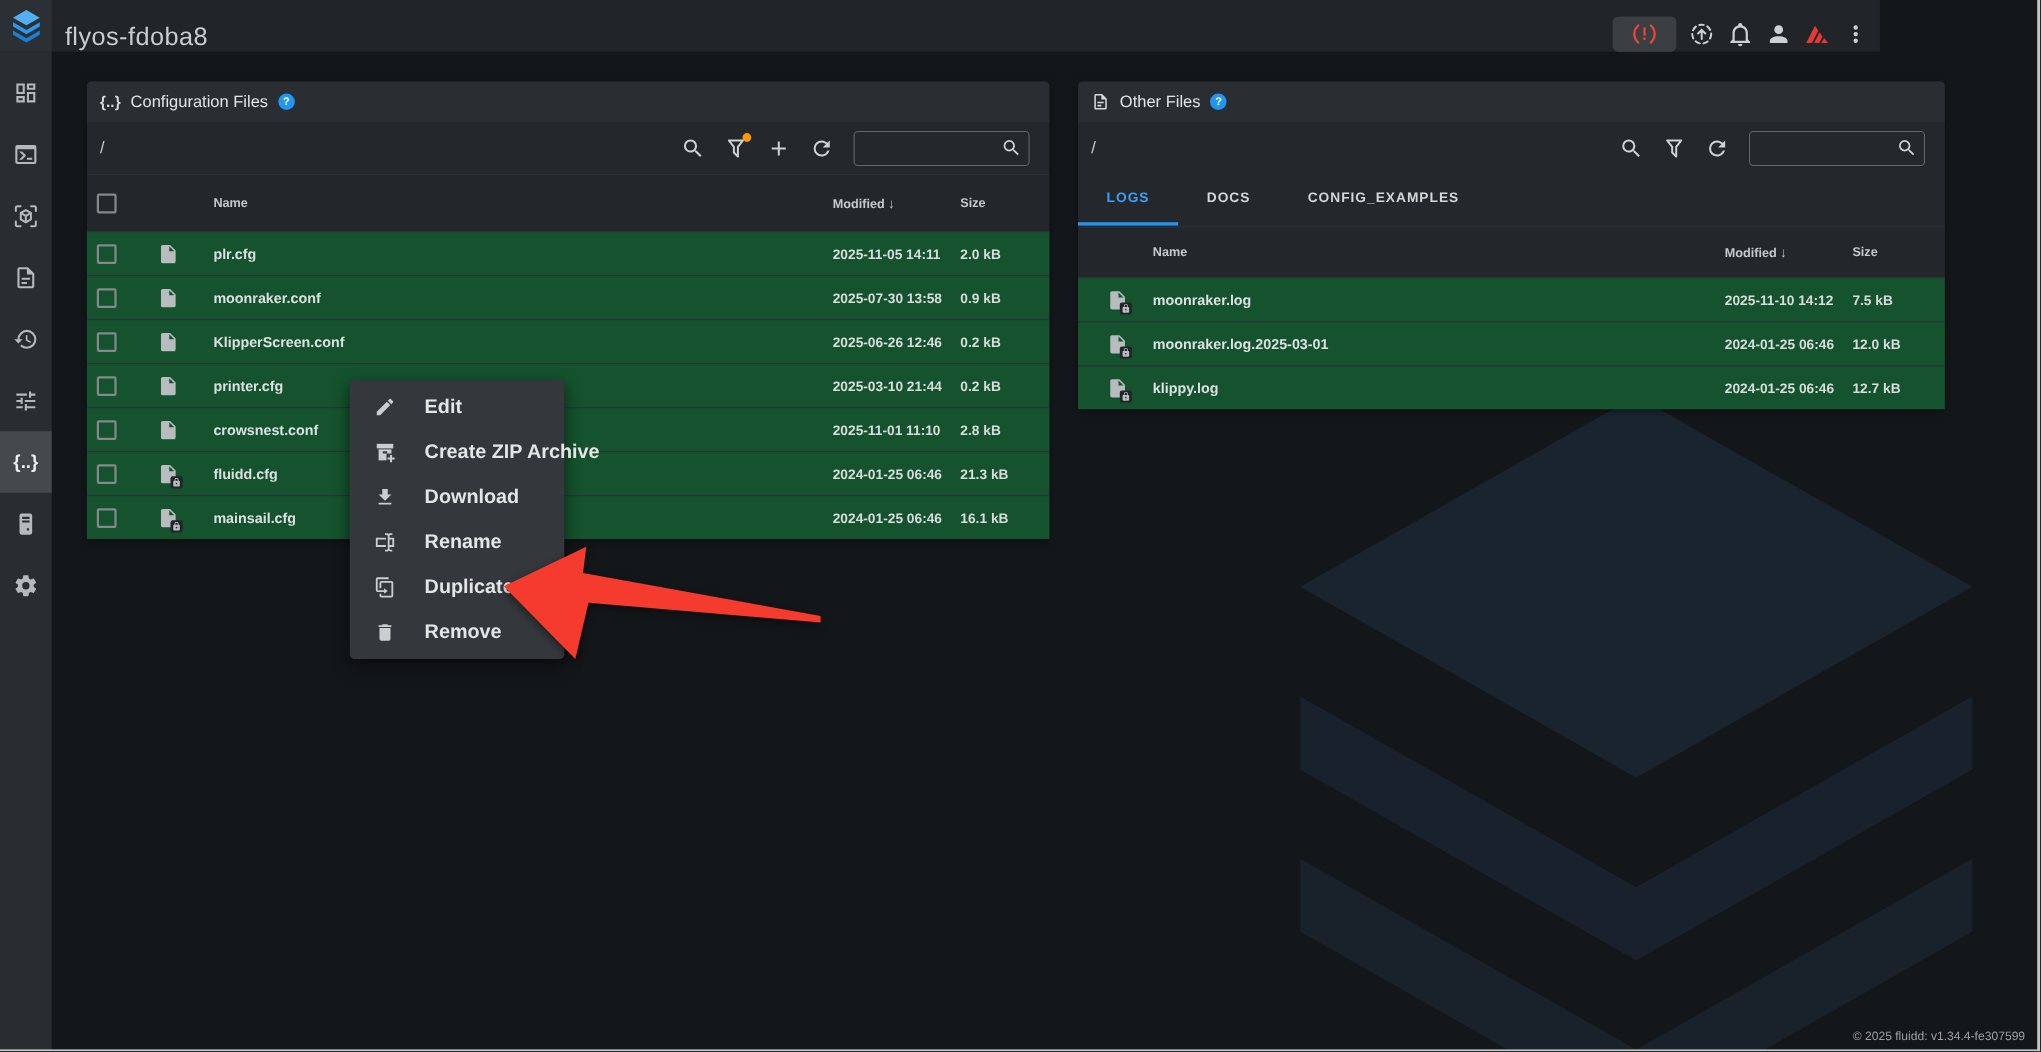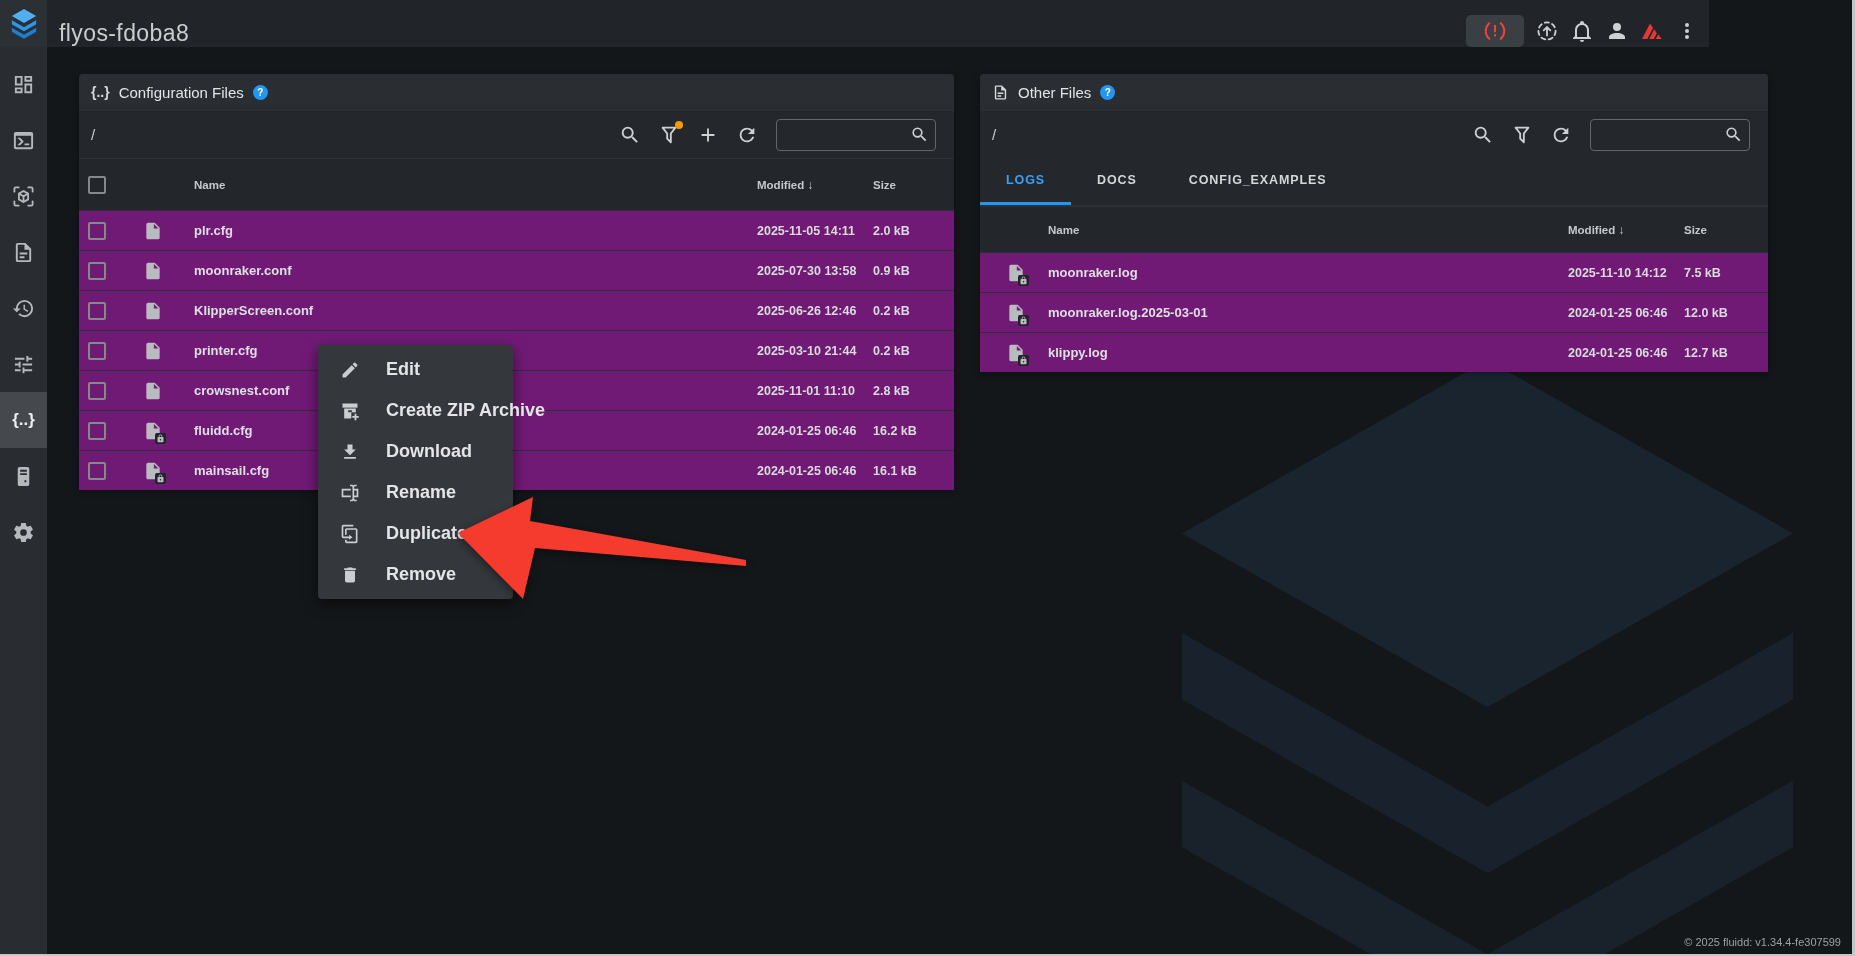--- a/index.html
+++ b/index.html
@@ -42,21 +42,21 @@
   .badge-dot { position:absolute; right:-3px; top:-3px; width:8px; height:8px; border-radius:50%; background:#ff9800; }
   .search-box { position:relative; width:160px; height:32px; margin-left:18px; }
   .search-box input { width:100%; height:100%; background:transparent; border:1px solid #63676b; border-radius:4px; color:#e3e5e7; font-size:13px; padding:0 30px 0 10px; outline:none; font-family:"Liberation Sans", sans-serif; }
   .search-box .si { position:absolute; right:7px; top:6px; width:19px; height:19px; color:#ced1d3; }
   .search-box .si svg { width:19px; height:19px; }
 
   
   .thead { display:flex; align-items:center; background:#23272b; border-top:1px solid #2d3135; font-size:11.5px; font-weight:700; color:#c6c9cc; }
   .panel-config .thead { height:52px; }
   .panel-other  .thead { height:46px; }
-  .trow { display:flex; align-items:center; height:40px; border-top:1px solid #2d3135; background:#701a75; cursor:pointer; }
+  .trow { display:flex; align-items:center; height:40px; border-top:1px solid #2d3135; background:#14532d; cursor:pointer; }
   .panel-config .thead, .panel-config .trow { padding:0 21px 0 9px; }
   .panel-other  .thead, .panel-other  .trow { padding:0 24px 0 26px; }
   .cb { width:18px; height:18px; border:2px solid #85898d; border-radius:2px; flex:0 0 18px; cursor:pointer; }
   .ficon { position:relative; width:20px; height:22px; margin-left:37px; flex:0 0 20px; color:#b9bcbf; }
   .ficon svg.doc { width:20px; height:22px; }
   .lockb { position:absolute; right:-3px; bottom:-2px; width:11px; height:11px; background:#212428; border-radius:2px; display:flex; align-items:center; justify-content:center; }
   .lockb svg { width:9px; height:9px; }
   .col-name { flex:1; margin-left:31px; font-size:13px; font-weight:600; color:#dde0e2; white-space:nowrap; overflow:hidden; }
   .col-mod { width:116px; font-size:12.5px; font-weight:600; color:#d9dbdd; white-space:nowrap; }
   .col-size { width:60px; font-size:12.5px; font-weight:600; color:#d9dbdd; white-space:nowrap; }
@@ -372,21 +372,21 @@
       <span class="cb"></span>
       <span class="ficon"><svg class="doc" viewBox="0 0 24 24">
             <use href="#i-file"></use>
           </svg><span class="lockb">
             <svg viewBox="0 0 24 24" style="color:#b9bcbf">
               <use href="#i-lock"></use>
             </svg>
           </span></span>
       <span class="col-name">fluidd.cfg</span>
       <span class="col-mod">2024-01-25 06:46</span>
-      <span class="col-size">16.2 kB</span>
+      <span class="col-size">21.3 kB</span>
     </div>
     <div class="trow">
       <span class="cb"></span>
       <span class="ficon"><svg class="doc" viewBox="0 0 24 24">
             <use href="#i-file"></use>
           </svg><span class="lockb">
             <svg viewBox="0 0 24 24" style="color:#b9bcbf">
               <use href="#i-lock"></use>
             </svg>
           </span></span>

